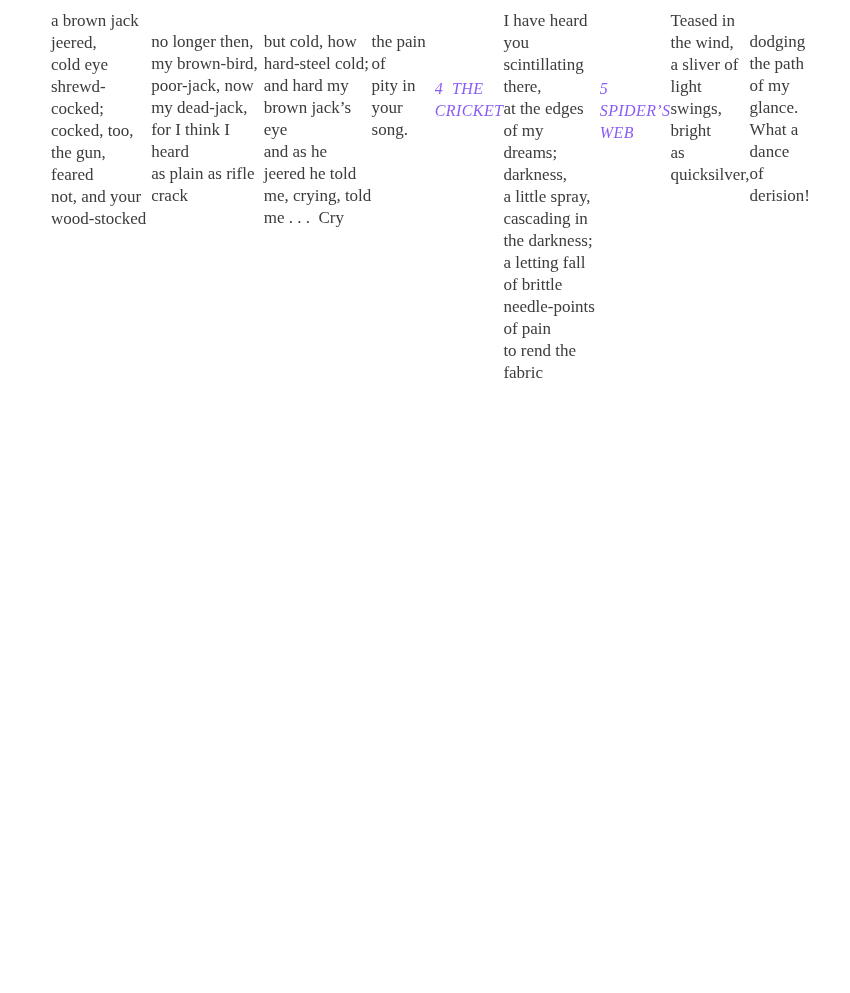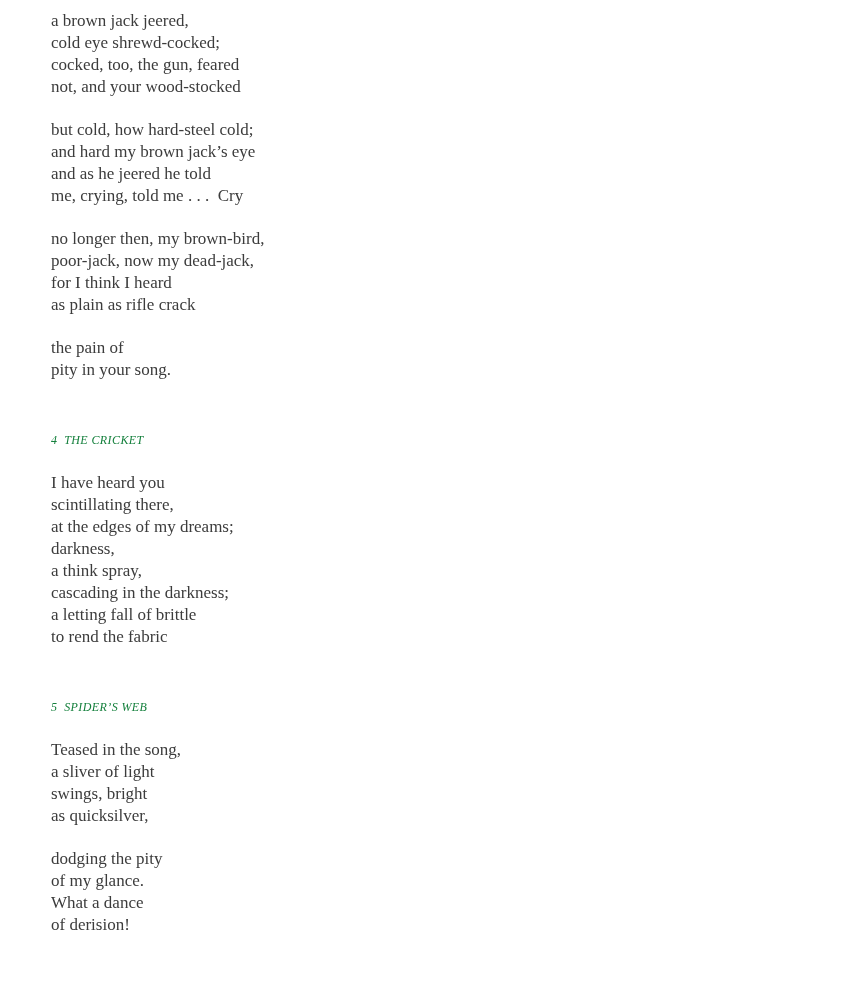--- a/index.html
+++ b/index.html
@@ -11,88 +11,88 @@
     position: relative;
     width: 850px;
     height: 993px;
     background: #ffffff;
     box-sizing: border-box;
     padding: 10px 40px 0 51px;
     overflow: hidden;
   }
   .poem {
     display: flex;            
-    flex-direction: column;
     align-items: flex-start;
   }
   .poem-line {
     font-family: "Liberation Serif", serif;
     font-size: 17px;
     line-height: 22px;
     color: #3c3c3c;
     white-space: pre-wrap;    
   }
   .stanza { margin: 0; }
   .stanza + .stanza { margin-top: 21px; }
   .poem-heading {
     font-family: "Liberation Serif", serif;
     font-style: italic;
-    font-size: 12px;
+    font-size: 16px;
     line-height: 22px;
     letter-spacing: 0.4px;
-    color: #15803d;
-    margin: 48px 0 21px 0;
+    color: #8b5cf6;
+    margin: 68px 0 21px 0;
     white-space: pre-wrap;
   }
 </style>
 </head>
 <body>
 
 <div class="page">
   <div class="poem" style="color: rgb(60, 60, 60);">
       <div class="stanza">
         <div class="poem-line">a brown jack jeered,</div>
         <div class="poem-line">cold eye shrewd-cocked;</div>
         <div class="poem-line">cocked, too, the gun, feared</div>
         <div class="poem-line">not, and your wood-stocked</div>
       </div>
       <div class="stanza">
+        <div class="poem-line">no longer then, my brown-bird,</div>
+        <div class="poem-line">poor-jack, now my dead-jack,</div>
+        <div class="poem-line">for I think I heard</div>
+        <div class="poem-line">as plain as rifle crack</div>
+      </div>
+      <div class="stanza">
         <div class="poem-line">but cold, how hard-steel cold;</div>
         <div class="poem-line">and hard my brown jack’s eye</div>
         <div class="poem-line">and as he jeered he told</div>
         <div class="poem-line">me, crying, told me . . .  Cry</div>
-      </div>
-      <div class="stanza">
-        <div class="poem-line">no longer then, my brown-bird,</div>
-        <div class="poem-line">poor-jack, now my dead-jack,</div>
-        <div class="poem-line">for I think I heard</div>
-        <div class="poem-line">as plain as rifle crack</div>
       </div>
       <div class="stanza">
         <div class="poem-line">the pain of</div>
         <div class="poem-line">pity in your song.</div>
       </div>
       <div class="poem-heading">4  THE CRICKET</div>
       <div class="stanza">
         <div class="poem-line">I have heard you</div>
         <div class="poem-line">scintillating there,</div>
         <div class="poem-line">at the edges of my dreams;</div>
         <div class="poem-line">darkness,</div>
-        <div class="poem-line">a think spray,</div>
+        <div class="poem-line">a little spray,</div>
         <div class="poem-line">cascading in the darkness;</div>
         <div class="poem-line">a letting fall of brittle</div>
+        <div class="poem-line">needle-points of pain</div>
         <div class="poem-line">to rend the fabric</div>
       </div>
       <div class="poem-heading">5  SPIDER’S WEB</div>
       <div class="stanza">
-        <div class="poem-line">Teased in the song,</div>
+        <div class="poem-line">Teased in the wind,</div>
         <div class="poem-line">a sliver of light</div>
         <div class="poem-line">swings, bright</div>
         <div class="poem-line">as quicksilver,</div>
       </div>
       <div class="stanza">
-        <div class="poem-line">dodging the pity</div>
+        <div class="poem-line">dodging the path</div>
         <div class="poem-line">of my glance.</div>
         <div class="poem-line">What a dance</div>
         <div class="poem-line">of derision!</div>
       </div>
     </div>
 </div>
 
 </body></html>

